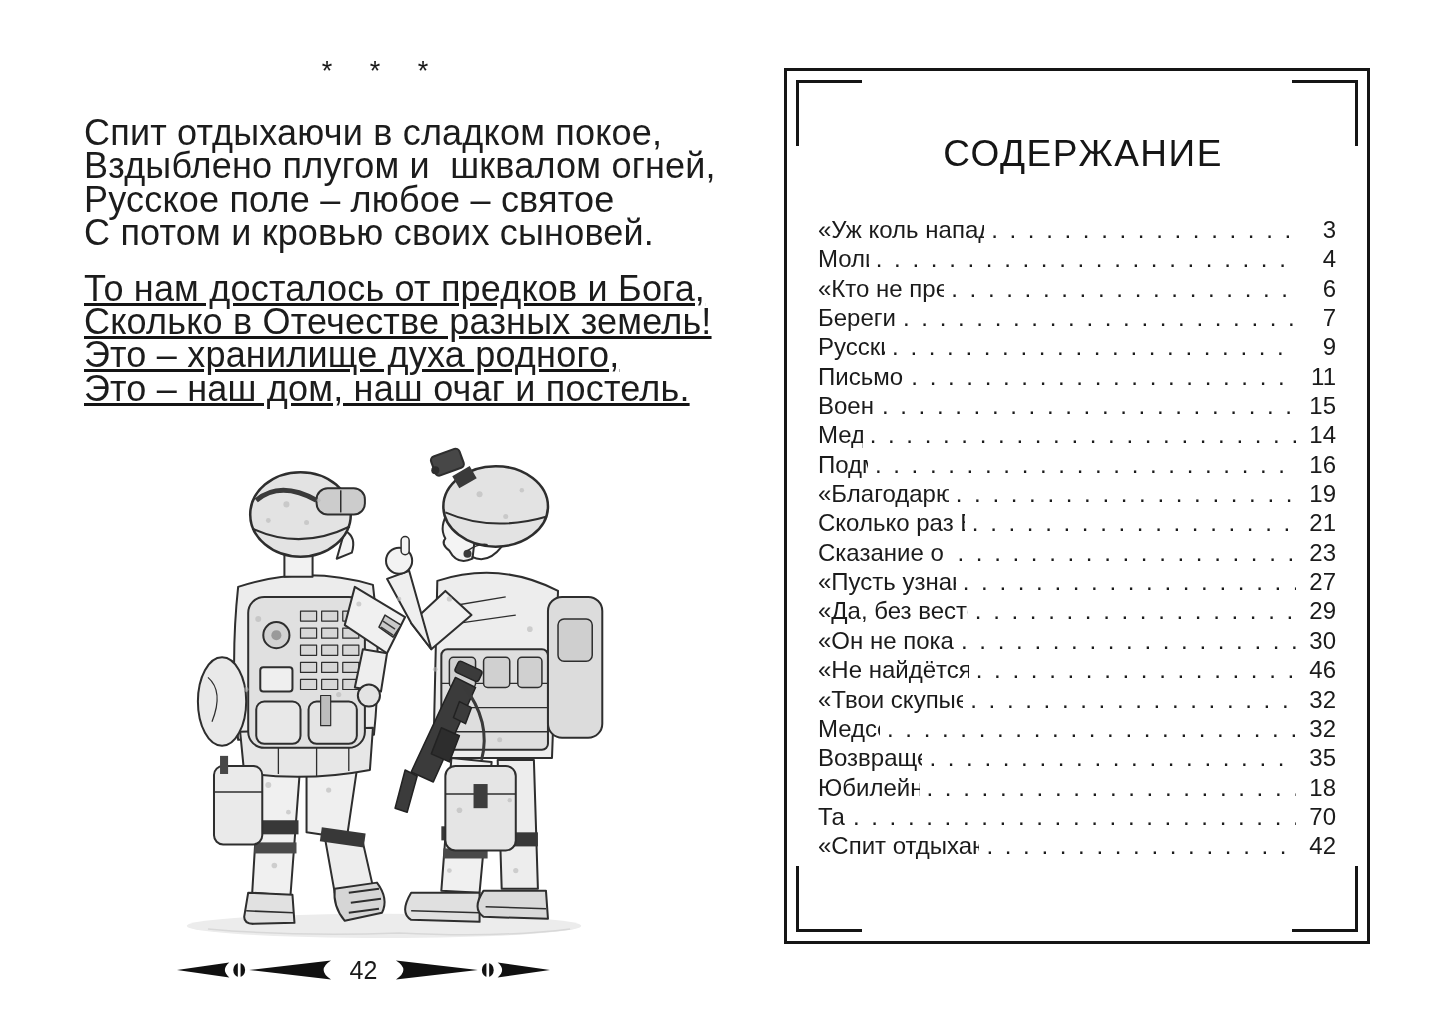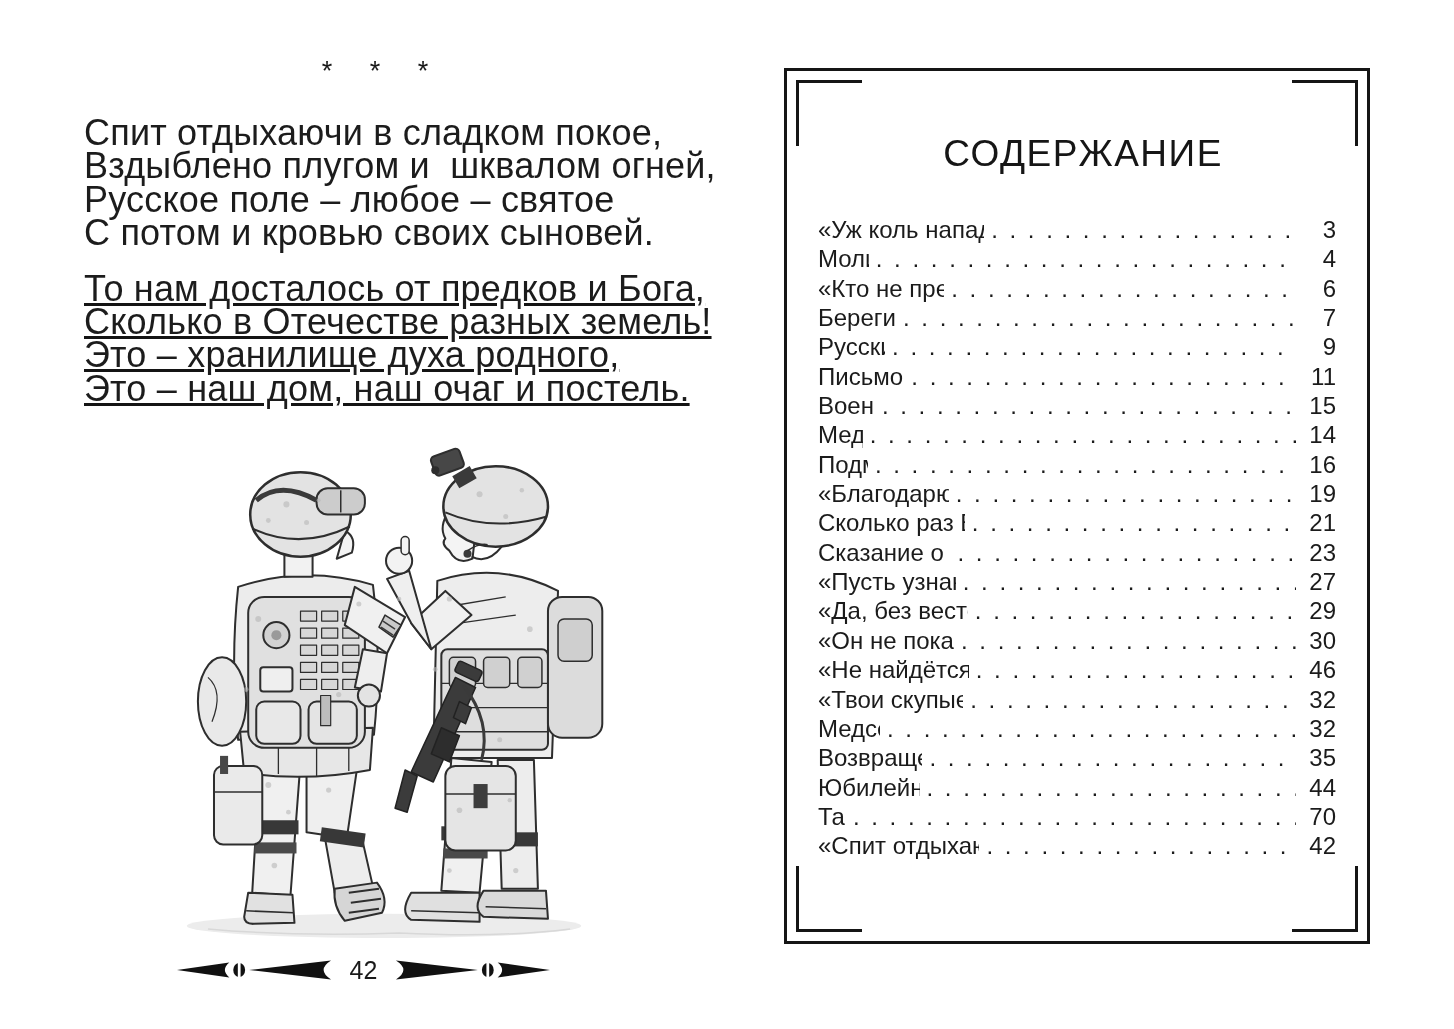--- a/index.html
+++ b/index.html
@@ -363,21 +363,21 @@
           <span class="toc-page">32</span>
         </div>
         <div class="toc-row">
           <span class="toc-text">Возвращение домой</span>
           <span class="toc-leader"></span>
           <span class="toc-page">35</span>
         </div>
         <div class="toc-row">
           <span class="toc-text">Юбилейная медаль</span>
           <span class="toc-leader"></span>
-          <span class="toc-page">44</span>
+          <span class="toc-page">18</span>
         </div>
         <div class="toc-row">
           <span class="toc-text">Танк</span>
           <span class="toc-leader"></span>
           <span class="toc-page">70</span>
         </div>
         <div class="toc-row">
           <span class="toc-text">«Спит отдыхаючи в сладком покое...»</span>
           <span class="toc-leader"></span>
           <span class="toc-page">42</span>

